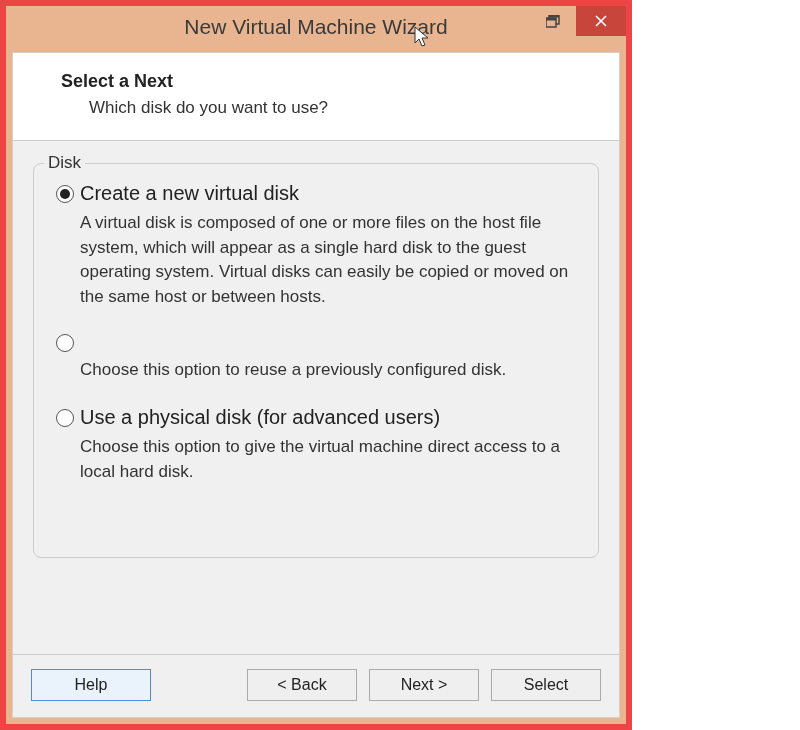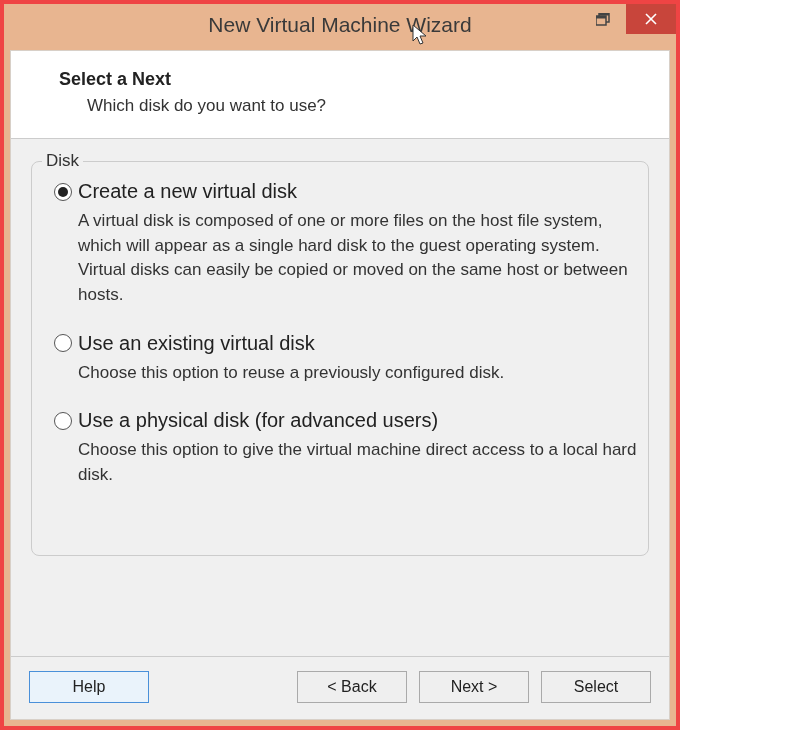--- a/index.html
+++ b/index.html
@@ -8,24 +8,24 @@
       padding: 0;
     }
     body {
       font-family: 'Segoe UI', Tahoma, sans-serif;
       background: #fff;
       width: 800px;
       height: 730px;
       overflow: hidden;
     }
     .window {
-      width: 680px;
+      width: 632px;
       height: 730px;
       background: #e8b590;
-      border: 4px solid #ef4444;
+      border: 6px solid #ef4444;
       display: flex;
       flex-direction: column;
     }
     .titlebar {
       height: 42px;
       display: flex;
       align-items: center;
       background: #e8b590;
       position: relative;
     }
@@ -236,21 +236,20 @@
           <div class="radio-row">
             <span class="radio selected"></span>
             <span class="radio-label">Create a new virtual disk</span>
           </div>
           <div class="radio-desc">A virtual disk is composed of one or more files on the host file system, which will appear as a single hard disk to the guest operating system. Virtual disks can easily be copied or moved on the same host or between hosts.</div>
         </div>
 
         <div class="radio-option">
           <div class="radio-row">
             <span class="radio"></span>
-            <span class="radio-label">Use an existing virtual disk</span>
           </div>
           <div class="radio-desc">Choose this option to reuse a previously configured disk.</div>
         </div>
 
         <div class="radio-option">
           <div class="radio-row">
             <span class="radio"></span>
             <span class="radio-label">Use a physical disk (for advanced users)</span>
           </div>
           <div class="radio-desc">Choose this option to give the virtual machine direct access to a local hard disk.</div>

